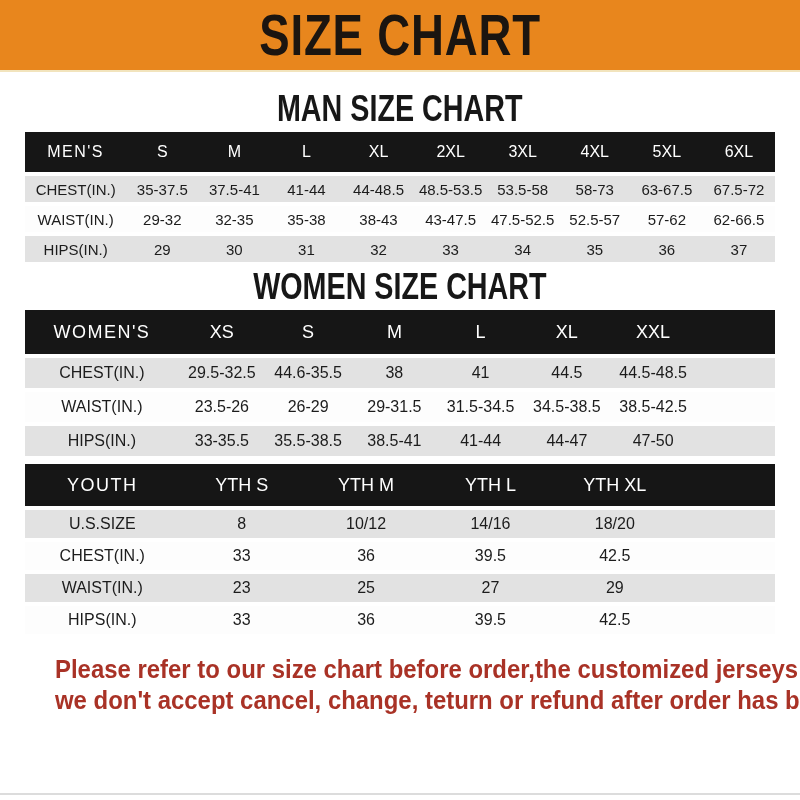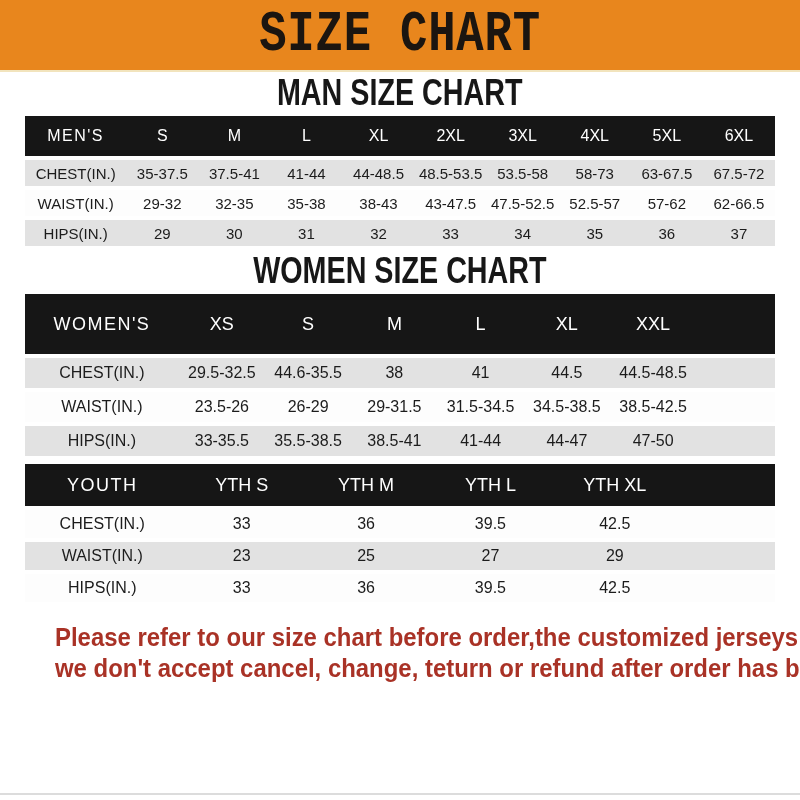--- a/index.html
+++ b/index.html
@@ -3,28 +3,28 @@
 <meta charset="utf-8">
 <style>
   html,body{margin:0;padding:0;background:#fff;}
   .page{
     width:800px;height:800px;position:relative;overflow:hidden;
     background:#ffffff;font-family:"Liberation Sans",sans-serif;
   }
   
   .banner{
     height:70px;background:#E8861D;border-bottom:2px solid #F2E4BD;
-    display:flex;align-items:center;justify-content:center;font-family:Liberation Mono, monospace;
+    display:flex;align-items:center;justify-content:center;
   }
   .banner-title{
     font-size:57px;font-weight:bold;color:#1b1510;letter-spacing:1px;
     transform:scale(0.80,1.02);transform-origin:center;white-space:nowrap;
   }
   
-  .content{padding:0 25px;}
+  .content{padding:16px 25px;}
   h2.sec-heading{
     text-align:center;font-size:35px;font-weight:bold;color:#171717;
     letter-spacing:0;margin:0;white-space:nowrap;
   }
   h2.sec-heading span{display:inline-block;transform:scale(0.82,1.05);transform-origin:center;}
   .hm{margin:14px 0 6px;}
   .hw{margin:14px 0 8px;}
   .hy{margin:22px 0 8px;}
   
   table.sizes{
@@ -43,21 +43,21 @@
   table.sizes tr.odd td{background:#E2E2E2;}
   table.sizes tr.even td{background:#FDFDFD;}
   td.rowlabel{color:#1c1c1c;}
   
   .tbl-men tr.hdr th{height:40px;font-size:16px;}
   .tbl-men th.corner{font-size:21px;}
   .tbl-men td{height:26px;font-size:15px;}
   .tbl-men .col-corner{width:13.5%;}
   .tbl-men .col-size{width:9.61%;}
   
-  .tbl-women tr.hdr th{height:60px;font-size:18px;}
+  .tbl-women tr.hdr th{height:44px;font-size:18px;}
   .tbl-women th.corner{font-size:24px;}
   .tbl-women td{height:30px;font-size:16px;}
   .tbl-women .col-corner{width:20.5%;}
   .tbl-women .col-size{width:11.5%;}
   .tbl-women .col-fill{width:10.5%;}
   
   .tbl-youth tr.hdr th{height:42px;font-size:18px;margin-top:44px;}
   .tbl-youth th.corner{font-size:23px;letter-spacing:2.5px;}
   .tbl-youth td{height:28px;font-size:16px;}
   .tbl-youth .col-corner{width:20.5%;}
@@ -220,20 +220,28 @@
           </colgroup>
           <tbody>
             <tr class="hdr">
               <th class="corner">YOUTH</th>
               <th>YTH S</th>
               <th>YTH M</th>
               <th>YTH L</th>
               <th>YTH XL</th>
               <th></th>
             </tr>
+            <tr class="odd">
+              <td class="rowlabel">U.S.SIZE</td>
+              <td>8</td>
+              <td>10/12</td>
+              <td>14/16</td>
+              <td>18/20</td>
+              <td></td>
+            </tr>
             <tr class="even">
               <td class="rowlabel">CHEST(IN.)</td>
               <td>33</td>
               <td>36</td>
               <td>39.5</td>
               <td>42.5</td>
               <td></td>
             </tr>
             <tr class="odd">
               <td class="rowlabel">WAIST(IN.)</td>

